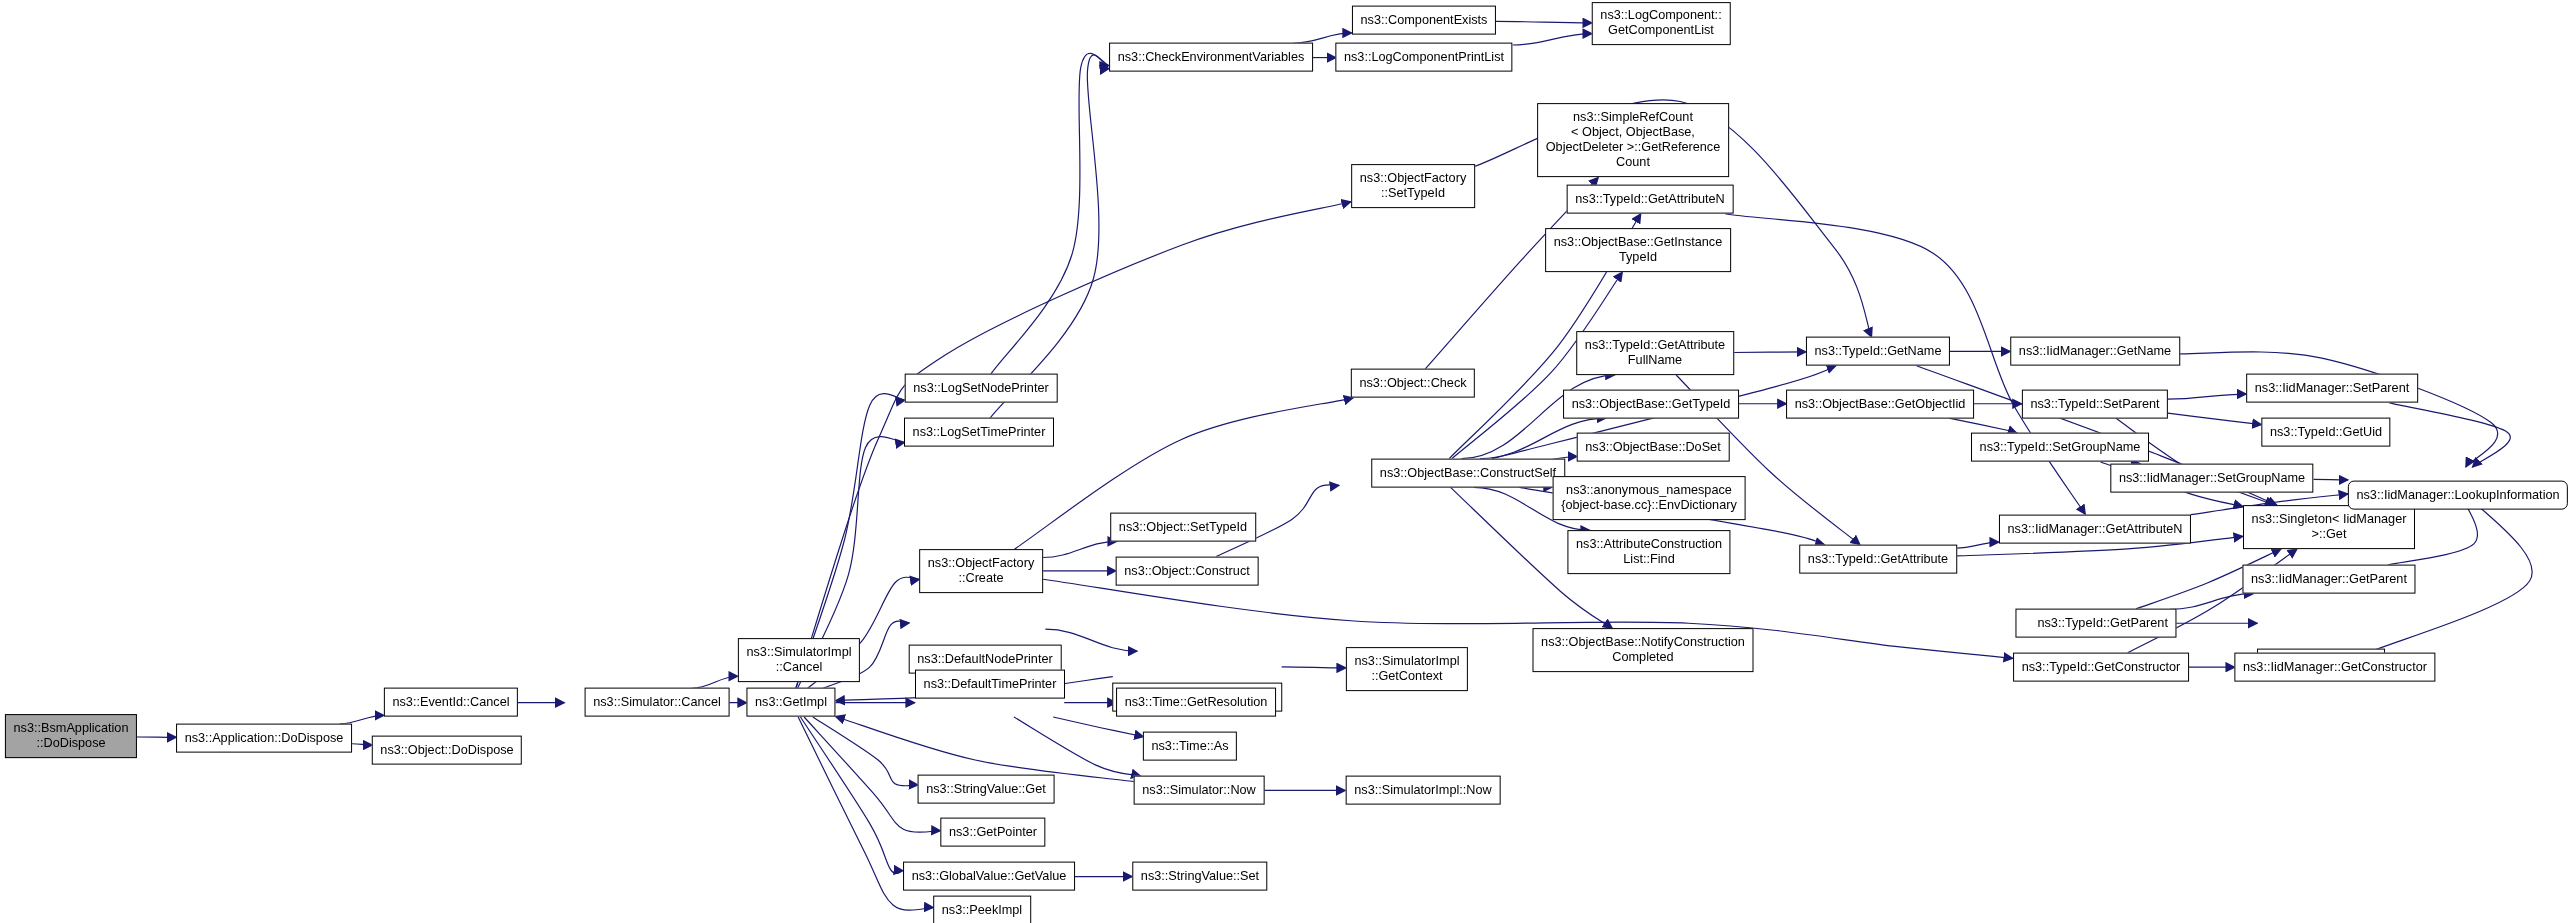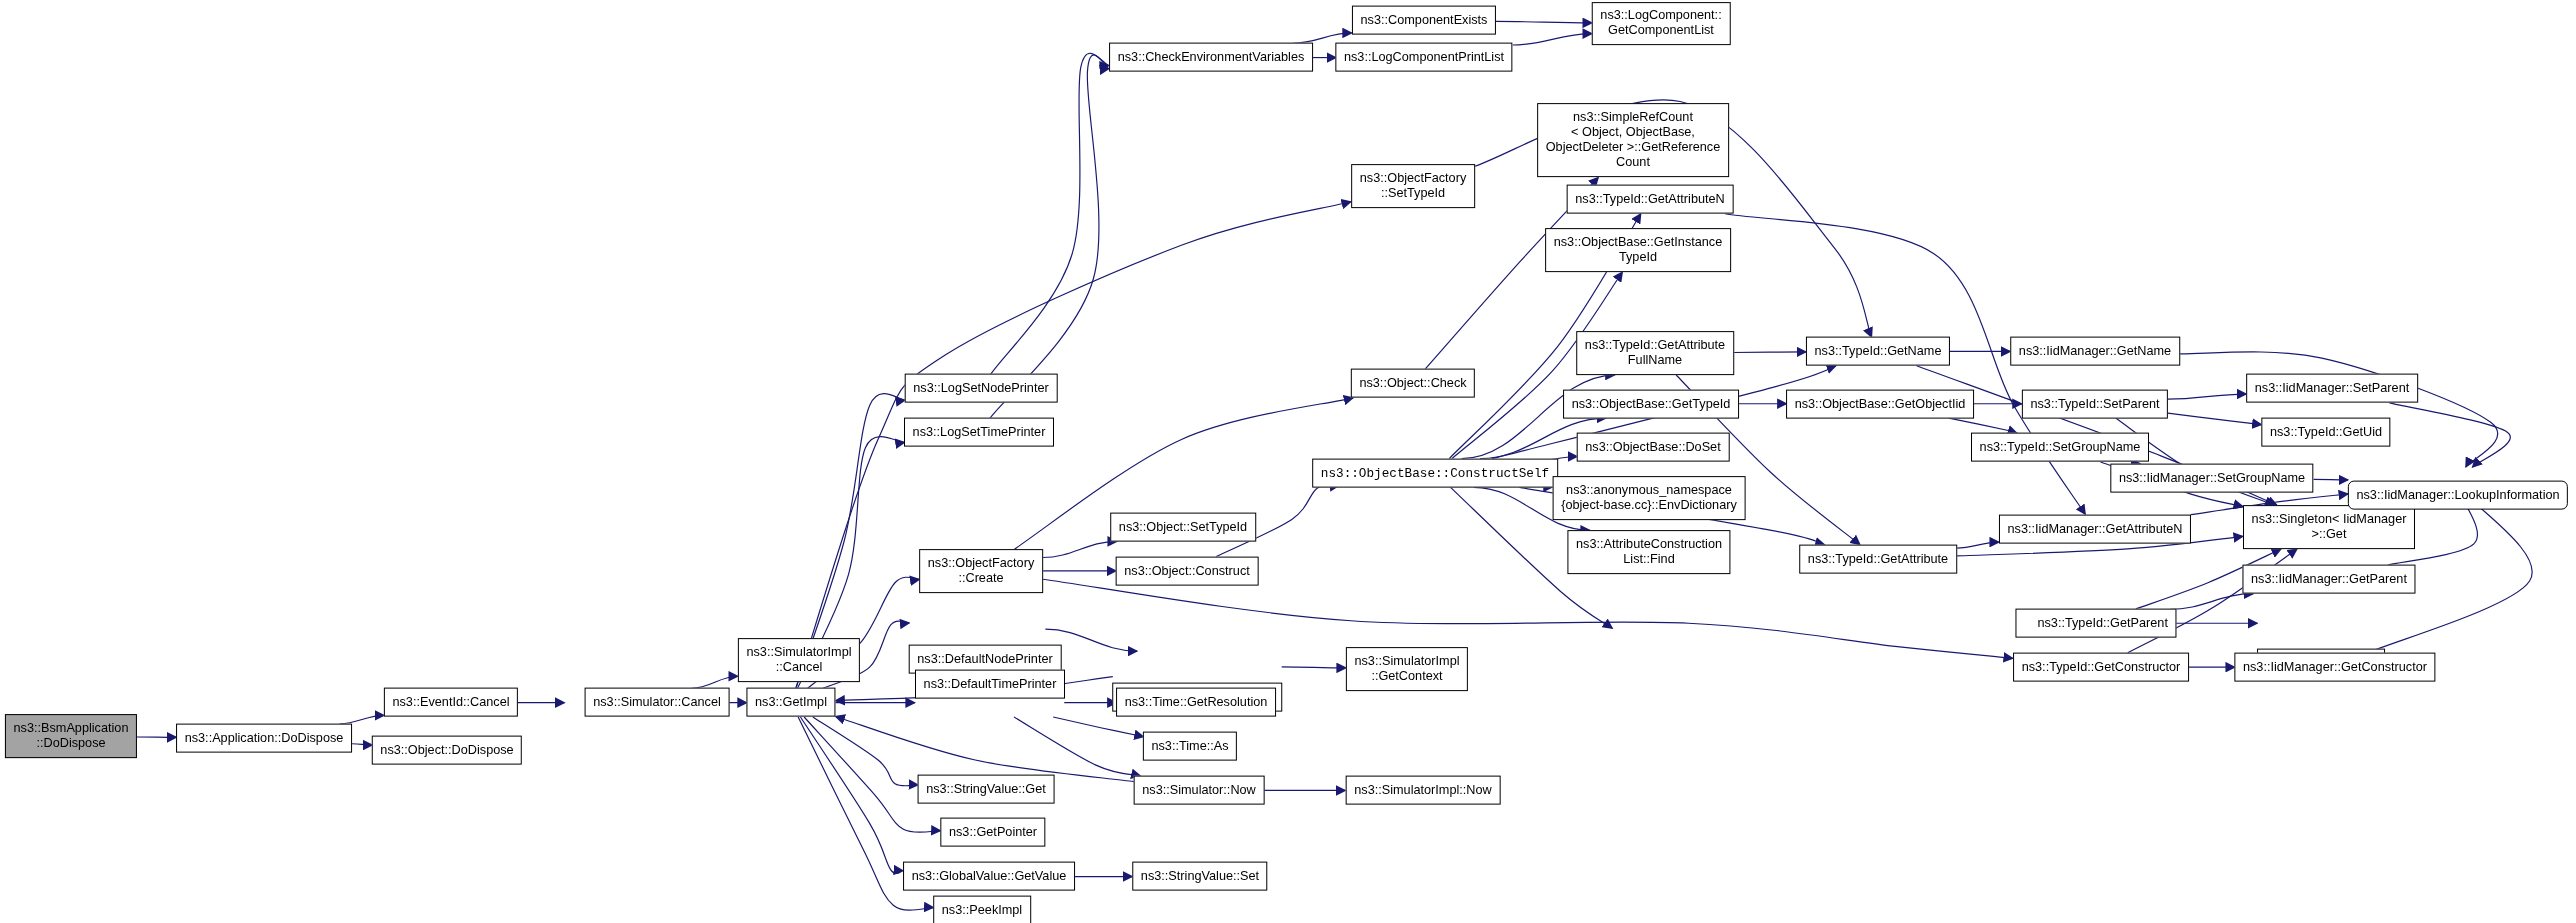--- a/index.html
+++ b/index.html
@@ -168,21 +168,21 @@
     </div>
     <div class="node" title="ns3::Object::Check" style="left: 1413px; top: 383px;">
       <span>ns3::Object::Check</span>
     </div>
     <div class="node" title="ns3::Object::SetTypeId" style="left: 1183px; top: 527px;">
       <span>ns3::Object::SetTypeId</span>
     </div>
     <div class="node" title="ns3::Object::Construct" style="left: 1187px; top: 571px;">
       <span>ns3::Object::Construct</span>
     </div>
-    <div class="node" title="ns3::ObjectBase::ConstructSelf" style="left: 1435px; top: 473px; font-family: Liberation Mono, monospace;">
+    <div class="node" title="ns3::ObjectBase::ConstructSelf" style="left: 1468px; top: 473px;">
       <span>ns3::ObjectBase::ConstructSelf</span>
     </div>
     <div class="node" title="ns3::Simulator::GetContext" style="left: 1197px; top: 697px;">
       <span>ns3::Simulator::GetContext</span>
     </div>
     <div class="node" title="ns3::SimulatorImpl::GetContext" style="left: 1407px; top: 669px;">
       <span>ns3::SimulatorImpl</span>
       <span>::GetContext</span>
     </div>
     <div class="node" title="ns3::Time::GetResolution" style="left: 1196px; top: 702px;">
@@ -224,20 +224,24 @@
       <span>ns3::ObjectBase::DoSet</span>
     </div>
     <div class="node" title="ns3::anonymous_namespace{object-base.cc}::EnvDictionary" style="left: 1649px; top: 498px;">
       <span>ns3::anonymous_namespace</span>
       <span>{object-base.cc}::EnvDictionary</span>
     </div>
     <div class="node" title="ns3::AttributeConstructionList::Find" style="left: 1649px; top: 552px;">
       <span>ns3::AttributeConstruction</span>
       <span>List::Find</span>
     </div>
+    <div class="node" title="ns3::ObjectBase::NotifyConstructionCompleted" style="left: 1643px; top: 650px;">
+      <span>ns3::ObjectBase::NotifyConstruction</span>
+      <span>Completed</span>
+    </div>
     <div class="node" title="ns3::TypeId::GetName" style="left: 1878px; top: 351px;">
       <span>ns3::TypeId::GetName</span>
     </div>
     <div class="node" title="ns3::ObjectBase::GetObjectIid" style="left: 1880px; top: 404px;">
       <span>ns3::ObjectBase::GetObjectIid</span>
     </div>
     <div class="node" title="ns3::TypeId::GetAttribute" style="left: 1878px; top: 559px;">
       <span>ns3::TypeId::GetAttribute</span>
     </div>
     <div class="node" title="ns3::IidManager::GetName" style="left: 2095px; top: 351px;">

